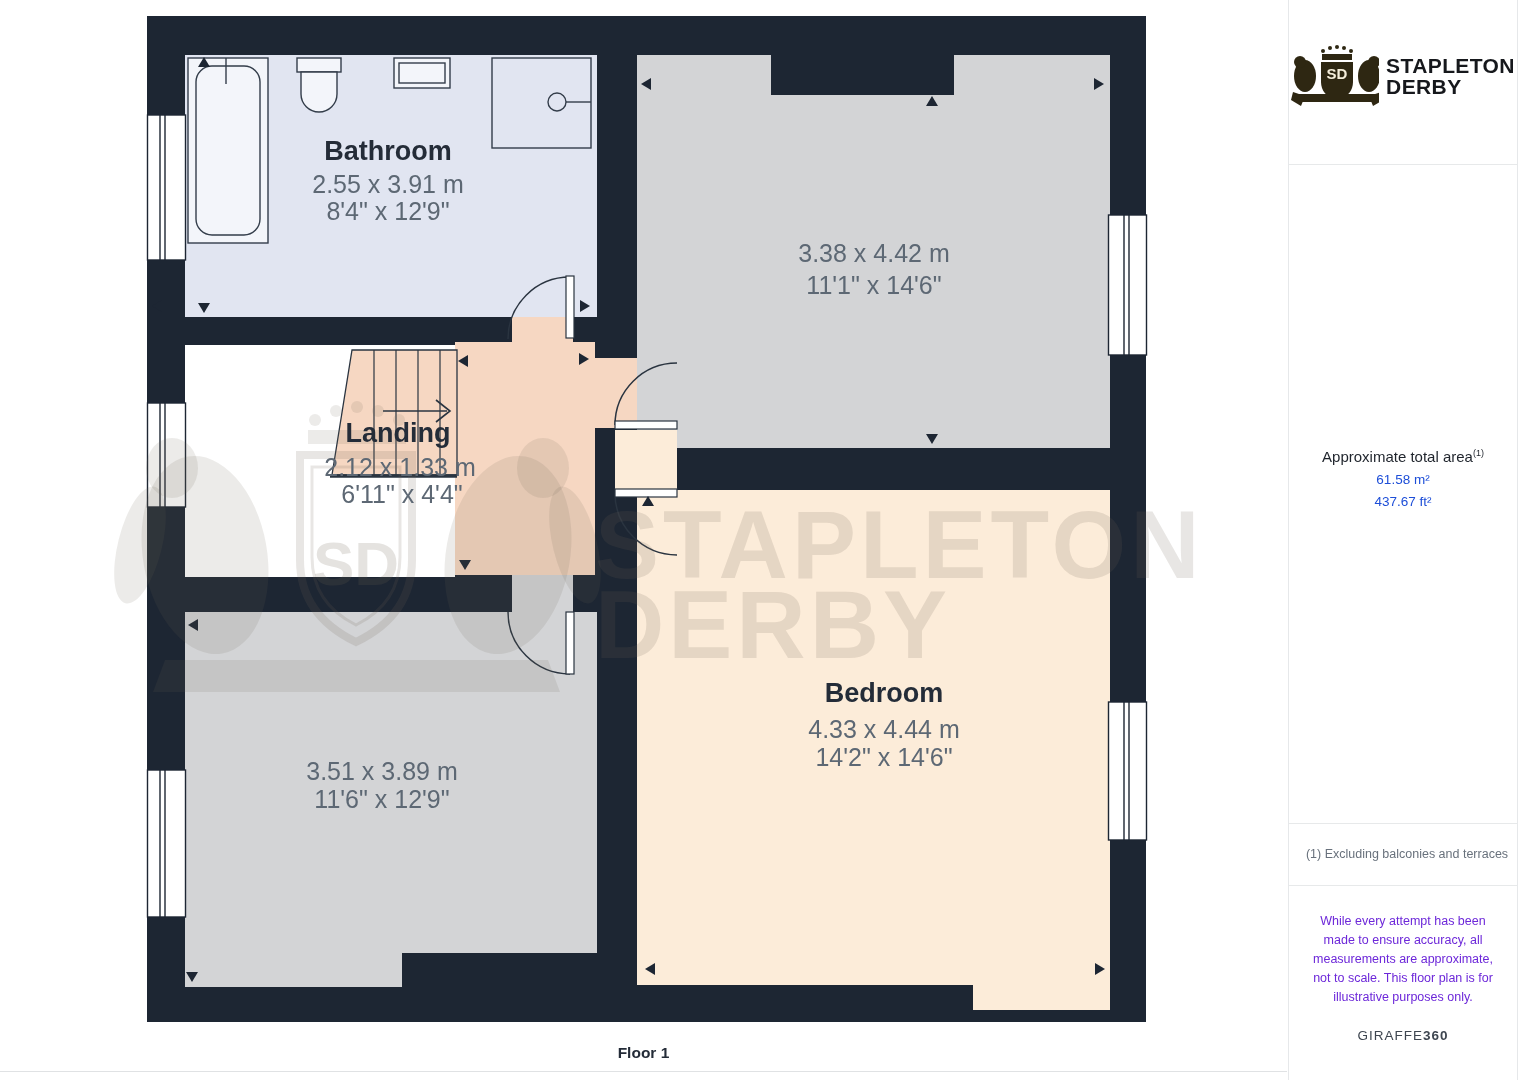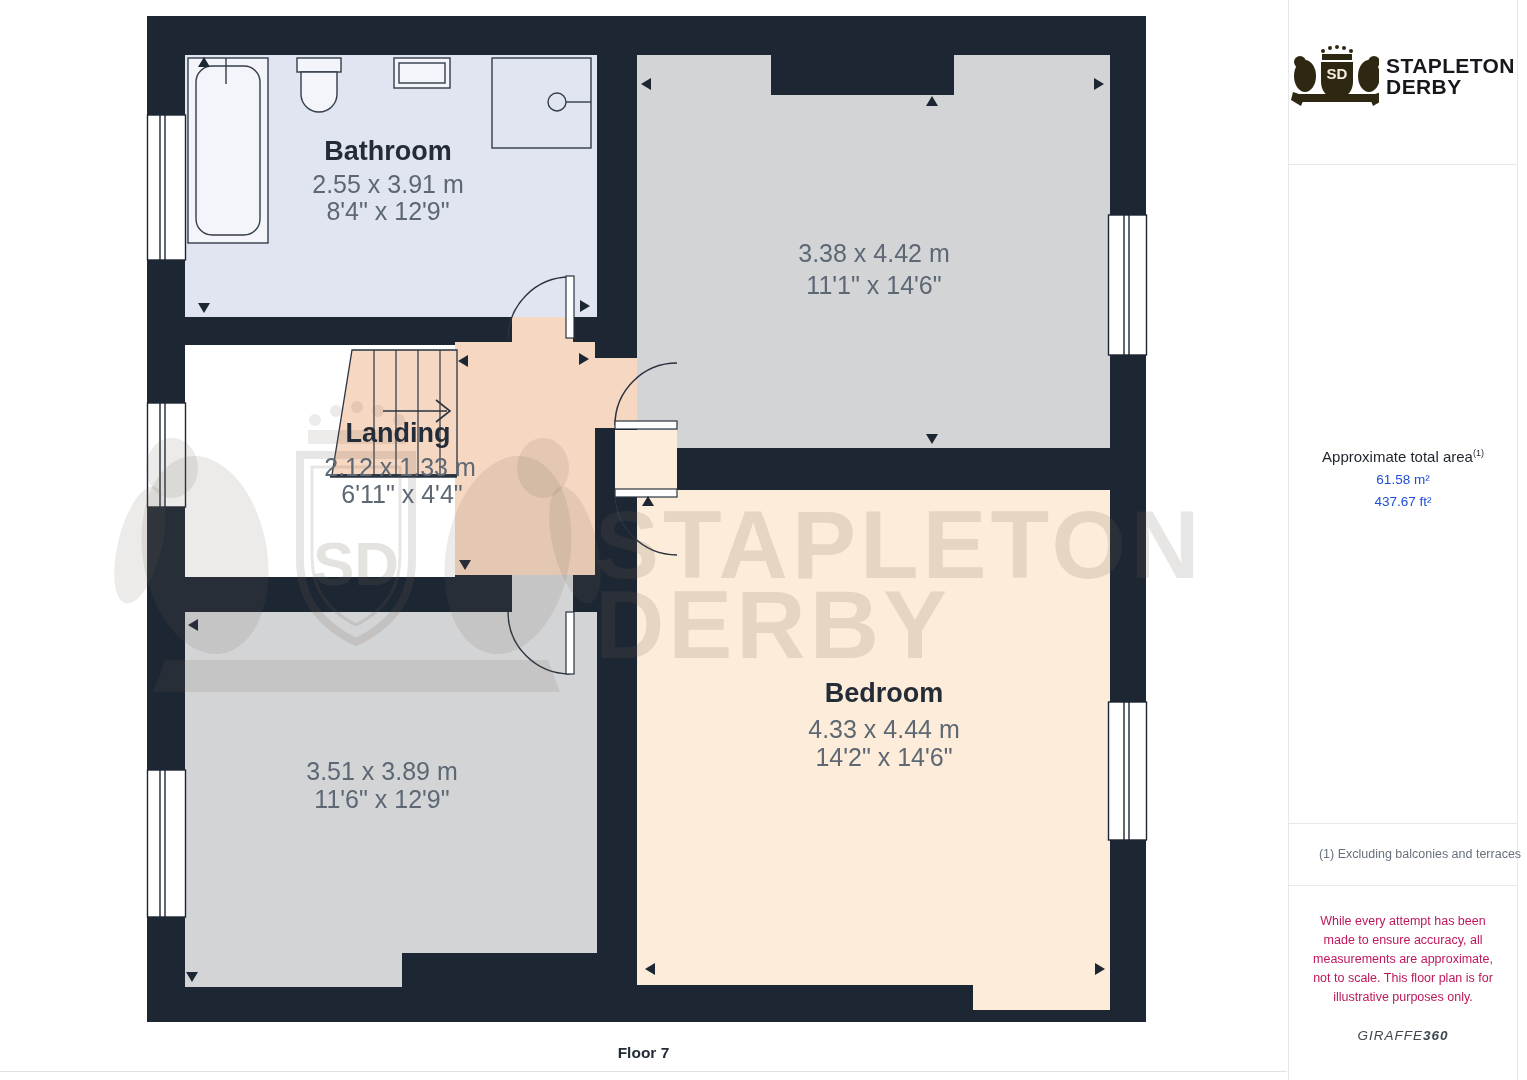--- a/index.html
+++ b/index.html
@@ -26,24 +26,24 @@
     border-left:1px solid #e6e8ea;border-right:1px solid #e6e8ea;
   }
   .sb-divider{position:absolute;left:0;width:100%;height:1px;background:#e7e9ea;}
   .d1{top:164px;} .d2{top:823px;} .d3{top:885px;}
   .logo-block{position:absolute;top:42px;left:0;width:100%;display:flex;align-items:center;justify-content:center;gap:7px;}
   .logo-text{color:#16181c;font-size:21px;font-weight:600;letter-spacing:0.4px;line-height:1.0;}
   .area-block{position:absolute;top:448px;left:0;width:100%;text-align:center;}
   .area-title{font-size:15px;font-weight:400;color:#1f242c;}
   .area-title sup{font-size:9px;}
   .area-val{font-size:13.5px;color:#1d4ed8;margin-top:7px;}
-  .footnote{position:absolute;top:847px;left:27px;width:208px;text-align:center;font-size:12.5px;color:#68717c;}
-  .para{position:absolute;left:16px;width:196px;text-align:center;font-size:12.5px;color:#be185d;line-height:1.52;}
+  .footnote{position:absolute;top:847px;left:14px;width:208px;text-align:center;font-size:12.5px;color:#68717c;}
+  .para{position:absolute;left:16px;width:196px;text-align:center;font-size:12.5px;color:#6d28d9;line-height:1.52;}
   .p1{top:912px;} .p2{top:982px;}
-  .giraffe{position:absolute;top:1028px;left:0;width:100%;text-align:center;font-size:13.5px;color:#3e4650;letter-spacing:1px;font-style:italic;}
+  .giraffe{position:absolute;top:1028px;left:0;width:100%;text-align:center;font-size:13.5px;color:#3e4650;letter-spacing:1px;}
   .giraffe b{font-weight:800;}
 </style>
 </head>
 <body>
 
 <svg class="plan-svg" width="1527" height="1080" viewBox="0 0 1527 1080">
 
   <rect x="147" y="16" width="999" height="1006" fill="#1d2633"></rect>
 
   <g>
@@ -177,21 +177,21 @@
 
     <text x="382" y="780" text-anchor="middle" class="room-dim">3.51 x 3.89 m</text>
     <text x="382" y="808" text-anchor="middle" class="room-dim">11'6" x 12'9"</text>
 
     <text x="884" y="702" text-anchor="middle" class="room-name">Bedroom</text>
     <text x="884" y="738" text-anchor="middle" class="room-dim">4.33 x 4.44 m</text>
     <text x="884" y="766" text-anchor="middle" class="room-dim">14'2" x 14'6"</text>
   </g>
 </svg>
 
-<div class="floor-label">Floor 7</div>
+<div class="floor-label">Floor 1</div>
 <div class="bottom-rule"></div>
 
 <div class="sidebar">
   <div class="logo-block">
     <svg width="88" height="68" viewBox="0 0 88 68">
       <g fill="#2e2712">
         <circle cx="32" cy="9" r="2"></circle>
           <circle cx="39" cy="6" r="2"></circle>
           <circle cx="46" cy="5" r="2"></circle>
           <circle cx="53" cy="6" r="2"></circle>

